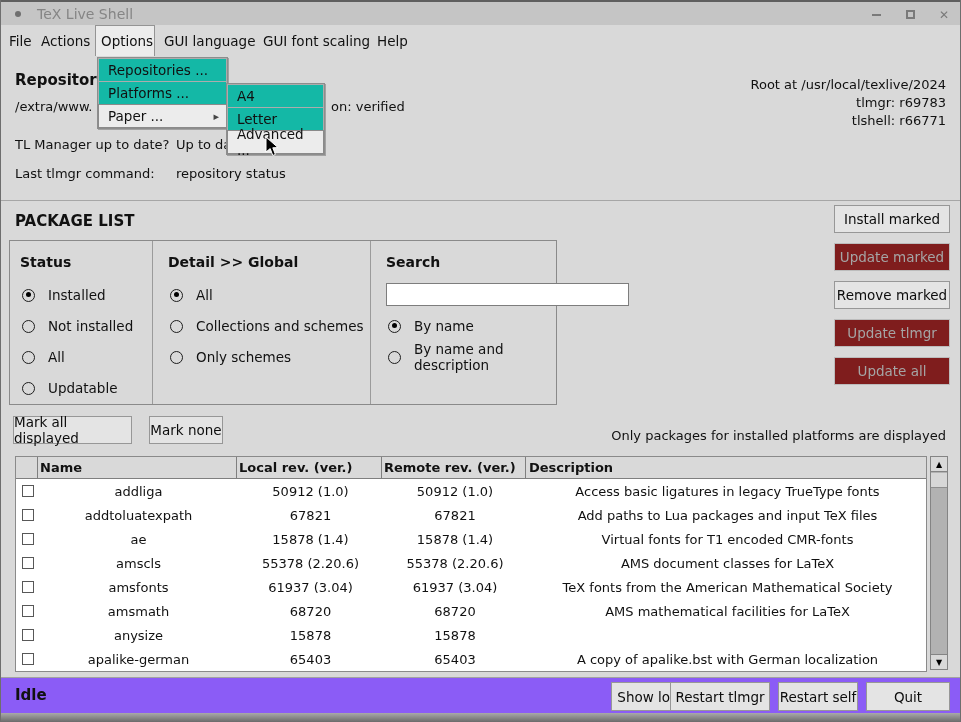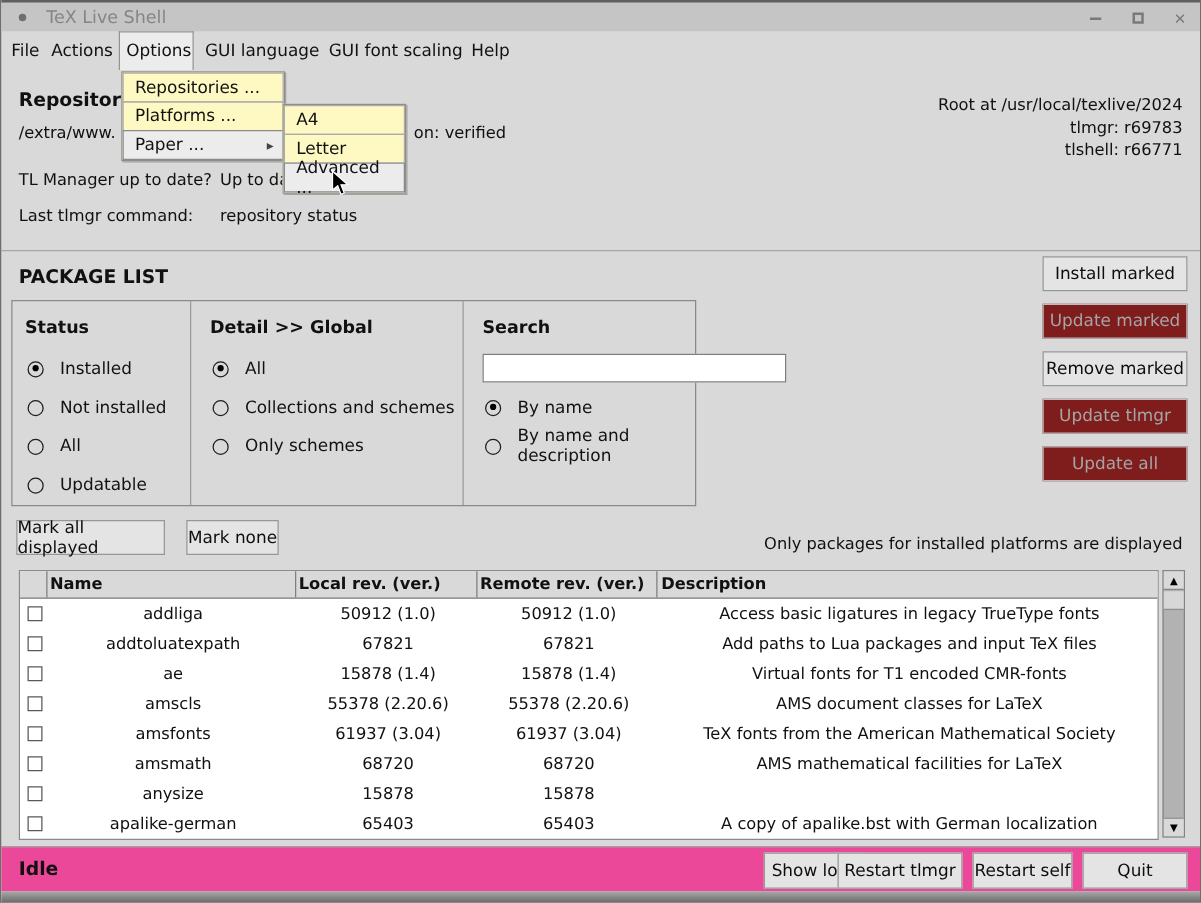--- a/index.html
+++ b/index.html
@@ -23,21 +23,21 @@
   .wc { width:16px; height:16px; display:flex; align-items:center; justify-content:center; color:#7a7a7a; }
   .wc-min-glyph { width:9px; height:2px; background:#7a7a7a; }
   .wc-max-glyph { width:9px; height:9px; border:2px solid #7a7a7a; }
   .wc-close { font-size:12px; font-weight:bold; }
   
   .menubar { position:absolute; left:0; top:25px; width:100%; height:32px; }
   .mitem { position:absolute; top:0; height:31px; display:flex; align-items:center; padding:0 5px; font-size:13.5px; }
   .u::first-letter { text-decoration:underline; }
   .mb-open { background:#ececec; border:1px solid #949494; border-bottom:none; }
   
-  .menu { position:absolute; background:#fef9c3; border:1px solid #8d8d8d;
+  .menu { position:absolute; background:#14b8a6; border:1px solid #8d8d8d;
           box-shadow:1px 1px 0 rgba(0,0,0,.25); z-index:50; }
   .menu-item { position:relative; height:24px; display:flex; align-items:center;
                padding:0 9px; border:1px solid #acacac; margin-top:-1px; font-size:13.5px; }
   .menu-item:first-child { margin-top:0; }
   .menu-item.on { background:#ececec; border-color:#8a8a8a; z-index:2; }
   .sub-arrow { position:absolute; right:7px; color:#444; font-size:11px; }
   .cursor { position:absolute; z-index:60; }
   
   .abs { position:absolute; }
   .h1 { font-weight:bold; font-size:15px; }
@@ -77,21 +77,21 @@
   .sbar { position:absolute; left:929px; top:456px; width:18px; height:214px;
           border:1px solid #848484; background:#b2b2b2; }
   .sbtn { position:absolute; left:0; width:16px; height:15px; background:#d9d9d9;
           display:flex; align-items:center; justify-content:center; font-size:8px; color:#000; }
   .sbtn.up { top:0; border-bottom:1px solid #848484; }
   .sbtn.down { bottom:0; border-top:1px solid #848484; }
   .sthumb { position:absolute; left:0; top:16px; width:16px; height:15px; background:#d7d7d7;
             border-bottom:1px solid #8e8e8e; }
   
   .statusbar { position:absolute; left:0; top:677px; width:100%; height:36px;
-               background:#ec4899; border-top:1px solid #a2a2a2; }
+               background:#8b5cf6; border-top:1px solid #a2a2a2; }
   .status-text { position:absolute; left:14px; top:8px; font-weight:bold; font-size:15px; }
   .bottom-band { position:absolute; left:0; top:713px; width:100%; height:9px;
                  background:linear-gradient(#a9a9a9,#6b6b6b); }
 </style>
 </head>
 <body>
 
 <div class="window">
 
   <div class="titlebar">

